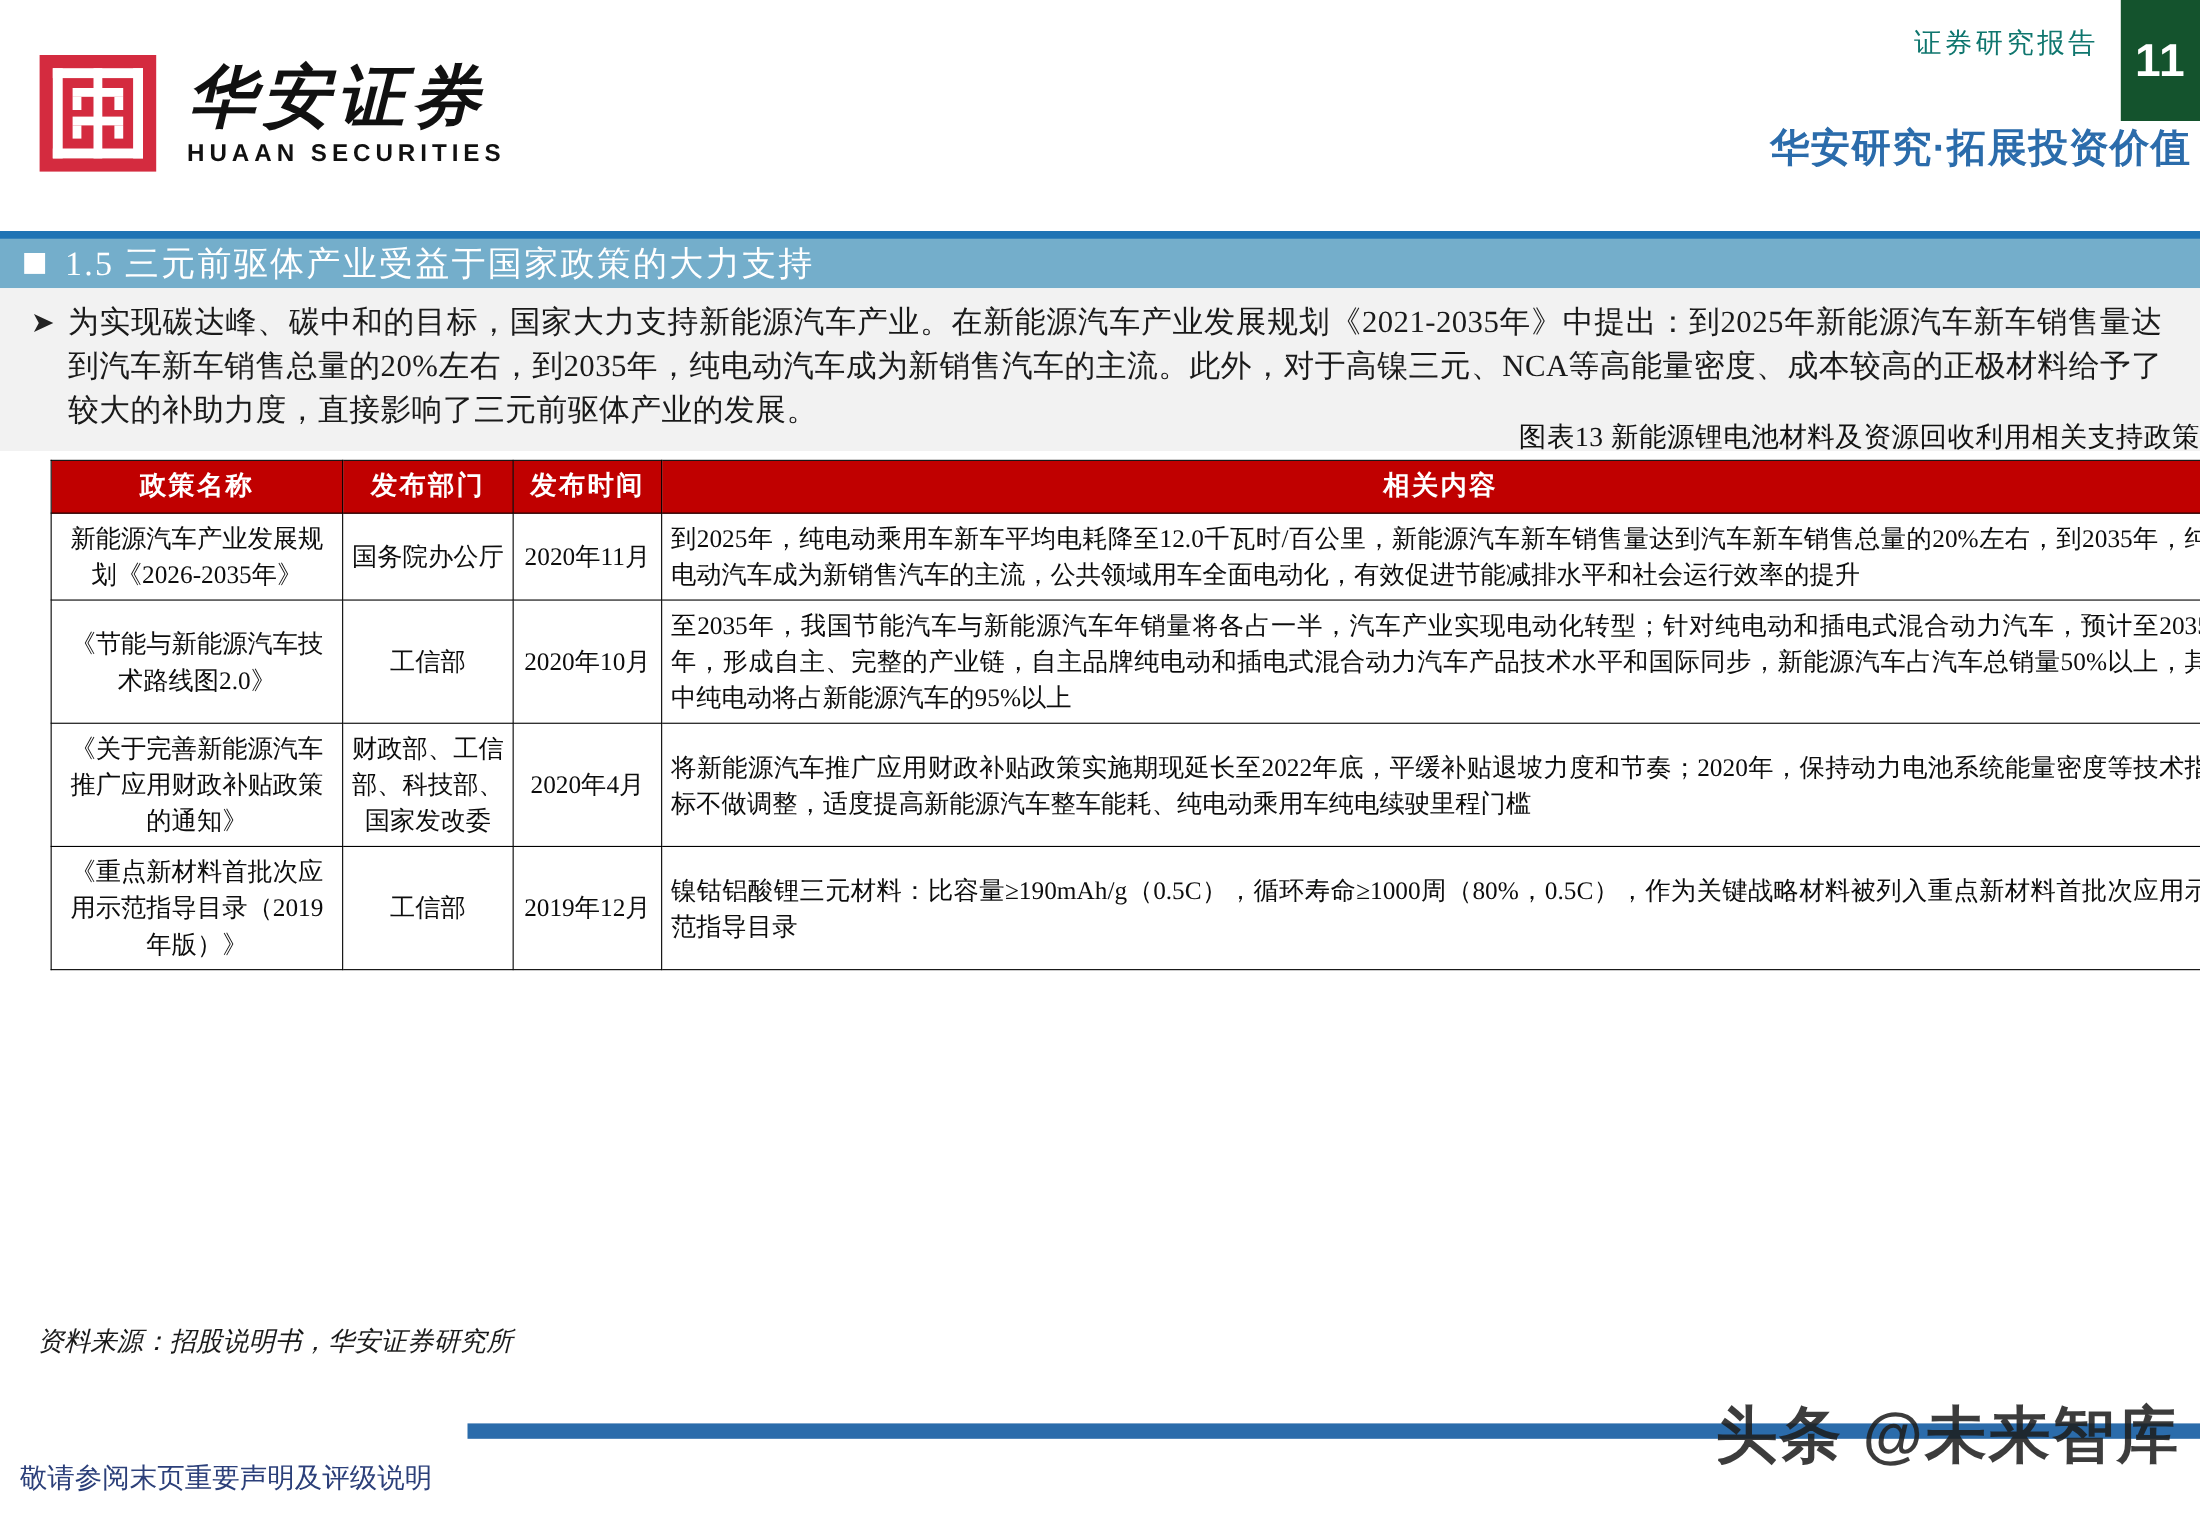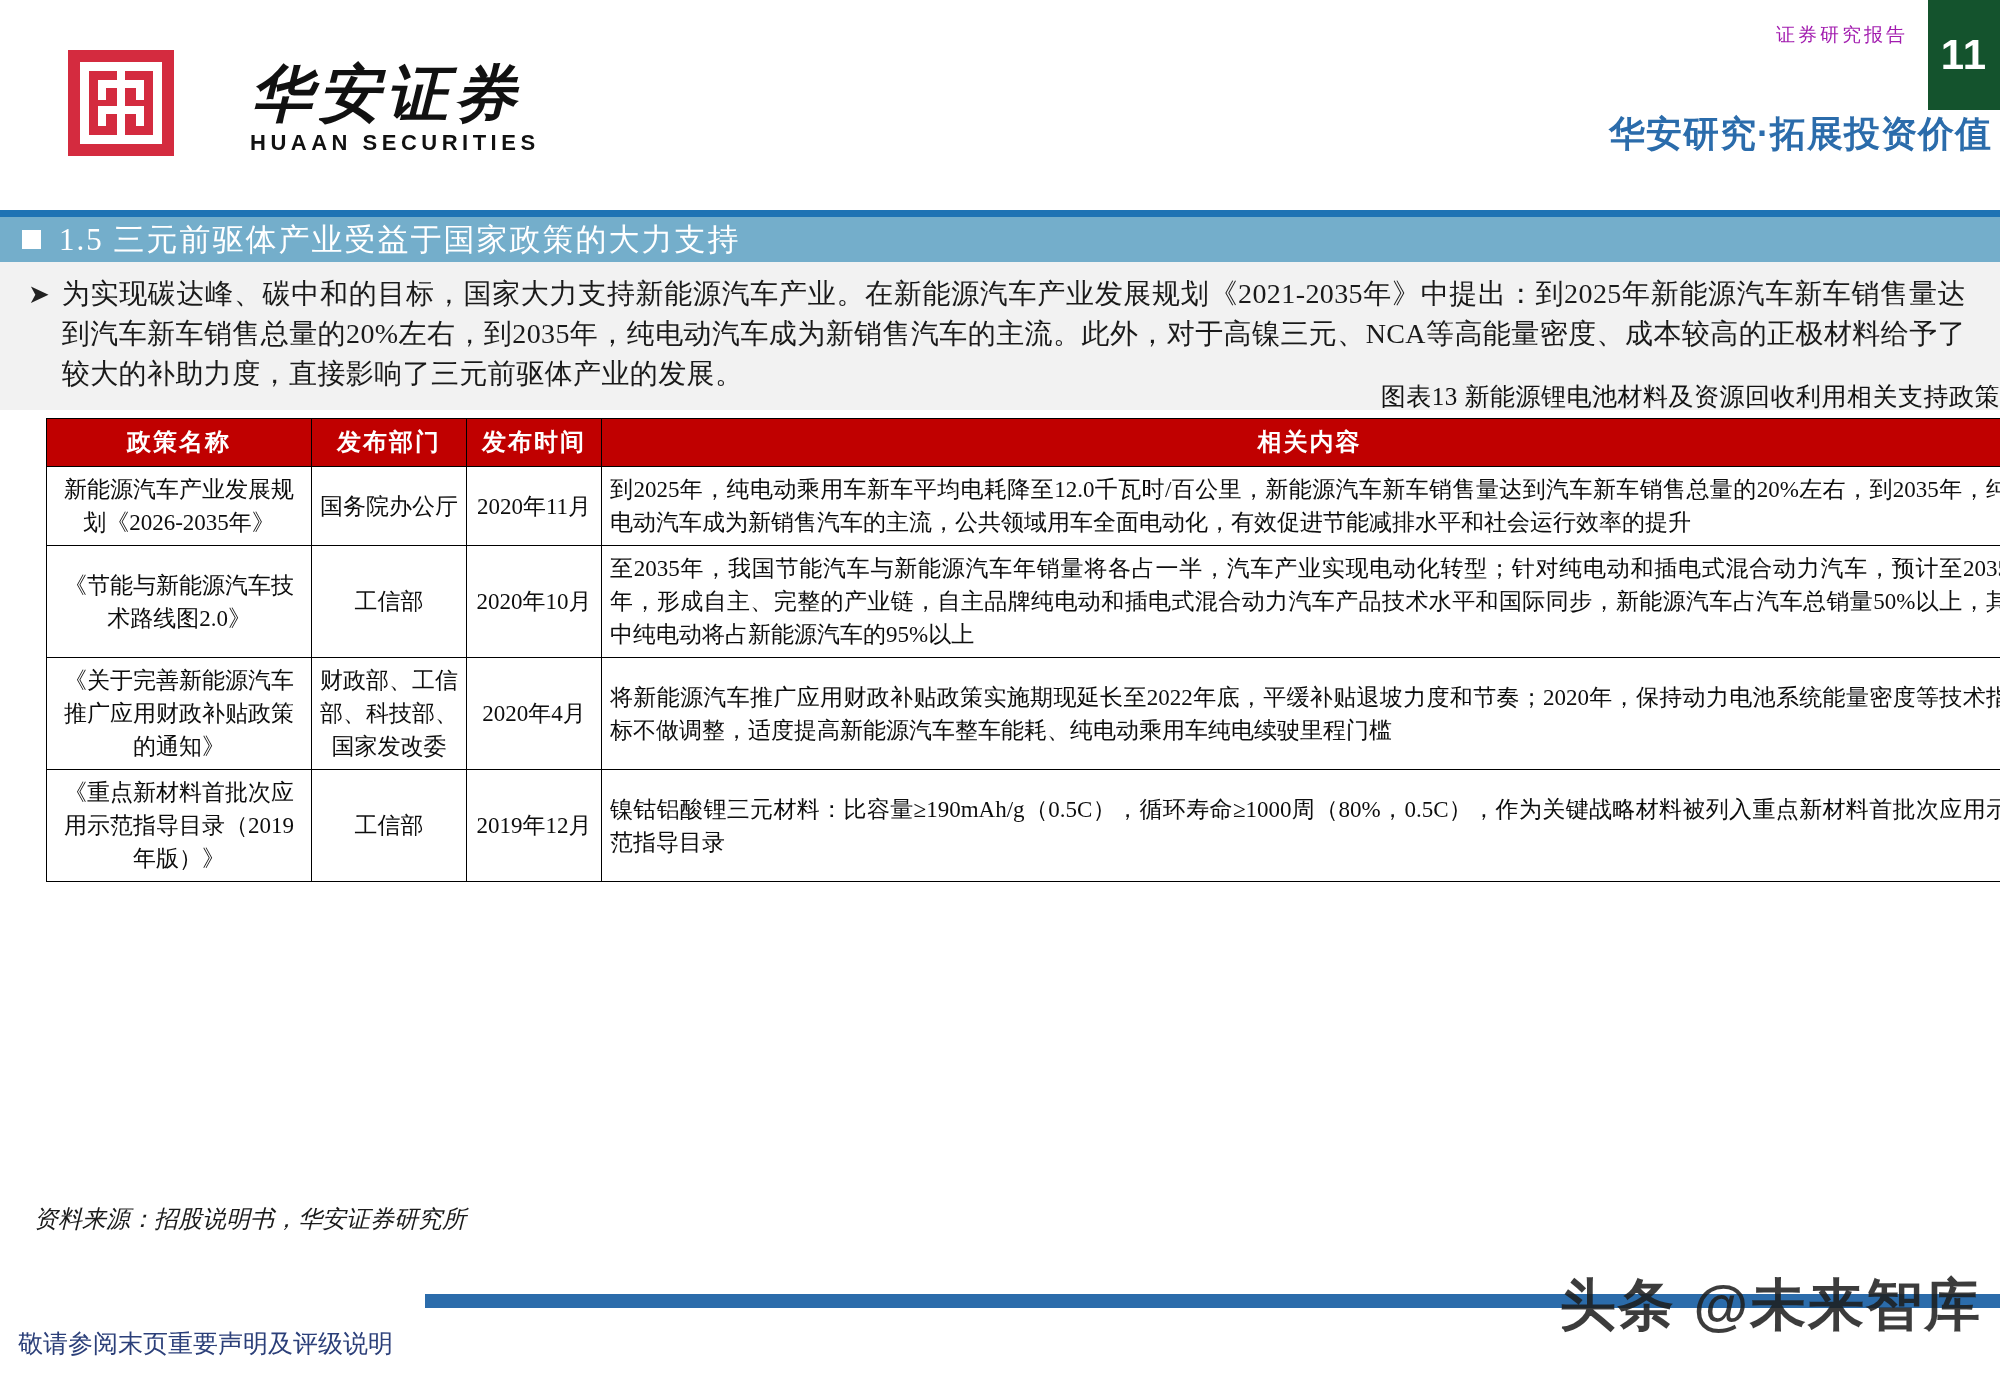--- a/index.html
+++ b/index.html
@@ -18,34 +18,34 @@
     width: 72px; height: 110px;
     background: #14532d;
     color: #ffffff;
     font-family: "Liberation Sans", sans-serif;
     font-size: 42px; font-weight: bold;
     display: flex; align-items: center; justify-content: center;
     letter-spacing: 1px;
   }
   .report-kind {
     position: absolute; right: 92px; top: 22px;
-    color: #a21caf;
-    font-size: 19px; letter-spacing: 3px;
+    color: #0f766e;
+    font-size: 25px; letter-spacing: 3px;
     font-family: Liberation Serif, serif;
   }
   .brand-slogan {
     position: absolute; right: 8px; top: 110px;
     color: #2B6CAB;
     font-family: "Liberation Sans", sans-serif;
     font-weight: bold; font-size: 36px;
     letter-spacing: 1px;
   }
 
   
-  .logo-wrap { position: absolute; left: 68px; top: 50px; display: flex; align-items: flex-end; gap: 48px; }
+  .logo-wrap { position: absolute; left: 36px; top: 50px; display: flex; align-items: center; }
   .logo-mark {
     width: 106px; height: 106px; background: #D42B3F; position: relative; flex: none;
   }
   .logo-mark i { position: absolute; background: #ffffff; display:block; }
   .logo-text { margin-left: 28px; }
   .logo-cn {
     font-family: "Liberation Serif", serif;
     font-size: 62px; font-weight: bold; color: #111;
     letter-spacing: 6px; line-height: 1.15;
     font-style: italic;

